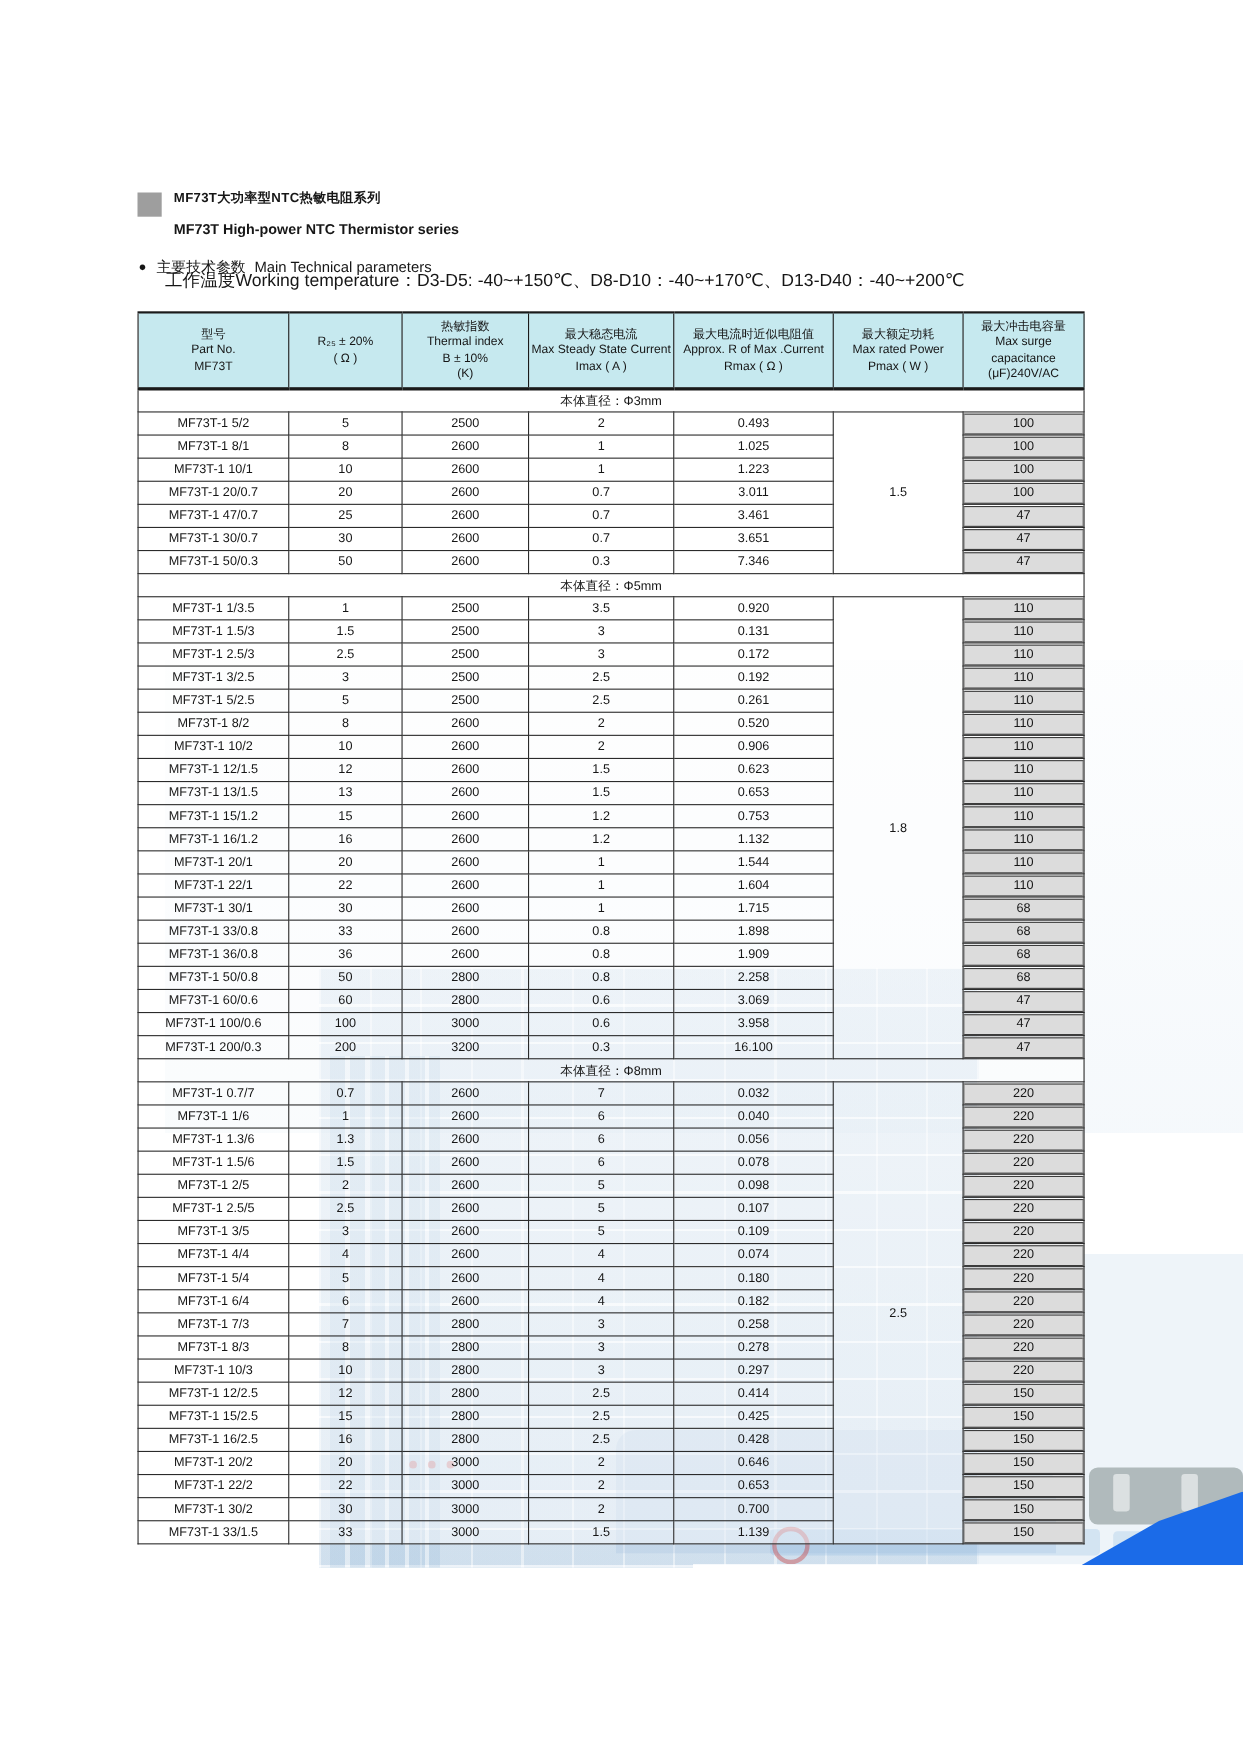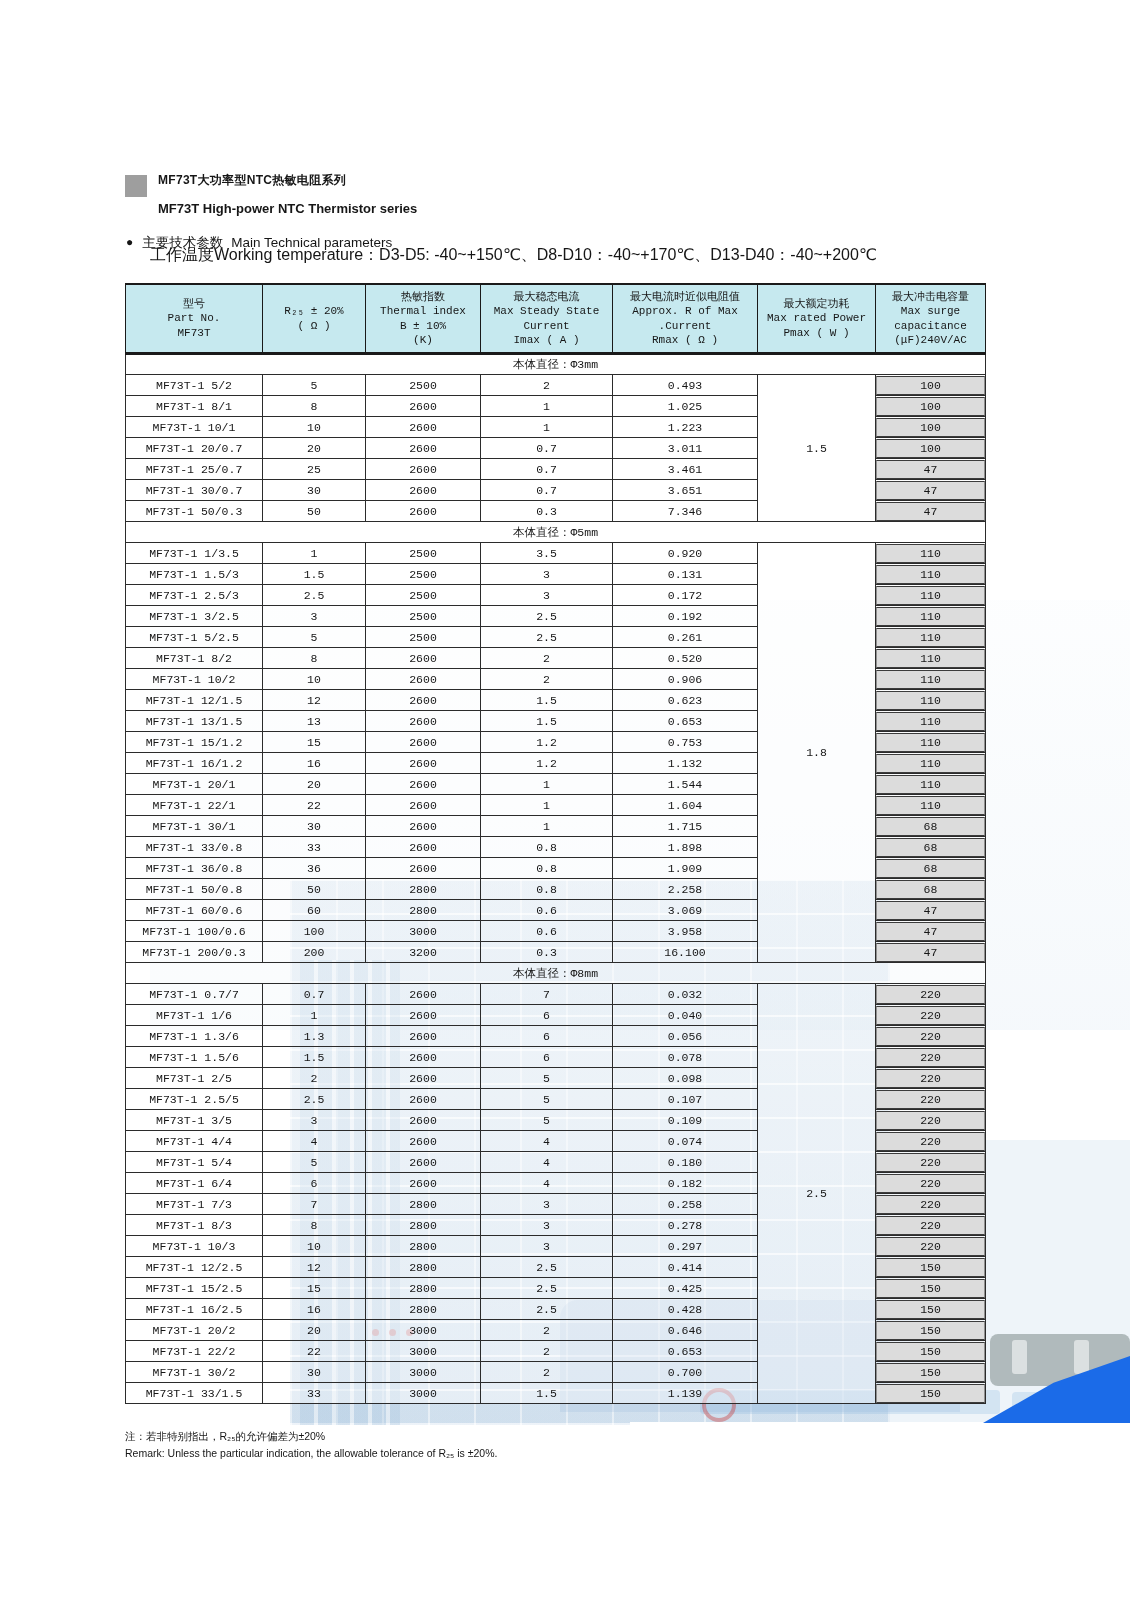--- a/index.html
+++ b/index.html
@@ -46,21 +46,21 @@
   .temp-line{left:150px;top:245px;font-size:16px;}
 
   
   table.params{position:absolute;z-index:5;left:125px;top:283px;width:860px;
       border-collapse:collapse;table-layout:fixed;}
   table.params th{height:65px;background:var(--header-bg,#c6e9ef);
       border:1px solid #1a1a1a;border-top:2px solid #1a1a1a;border-bottom:3px solid #1a1a1a;
       font-weight:normal;font-size:11px;line-height:1.3;padding:1px 2px;text-align:center;}
   table.params td{border:1px solid #2b2b2b;font-size:11.5px;text-align:center;
       padding:0;background:rgba(255,255,255,0.45);}
-  table.params tr{height:21px;font-family:Liberation Mono, monospace;}
+  table.params tr{height:21px;}
   td.part{text-align:left;padding-left:7px;}
   td.section-label{text-align:left;padding-left:6px;font-size:11.5px;
       border-right:none;border-top:2px solid #1a1a1a;border-bottom:2px solid #1a1a1a;}
   td.pmax{border:none;border-left:1px solid #2b2b2b;background:#ffffff;font-size:11.5px;}
   td.surge{border:none;background:transparent;padding:1px 4px;}
   td.surge .box{height:17px;background:#dcdcdc;border:1px solid #909090;
       border-top-color:#3c3c3c;border-bottom-color:#3c3c3c;
       display:flex;align-items:center;justify-content:center;font-size:11.5px;}
 
   
@@ -185,21 +185,21 @@
           <td class="part">MF73T-1 20/0.7</td>
           <td>20</td>
           <td>2600</td>
           <td>0.7</td>
           <td>3.011</td>
           <td class="surge">
             <div class="box">100</div>
           </td>
         </tr>
         <tr>
-          <td class="part">MF73T-1 25/0.7</td>
+          <td class="part">MF73T-1 47/0.7</td>
           <td>25</td>
           <td>2600</td>
           <td>0.7</td>
           <td>3.461</td>
           <td class="surge">
             <div class="box">47</div>
           </td>
         </tr>
         <tr>
           <td class="part">MF73T-1 30/0.7</td>
@@ -625,18 +625,14 @@
           <td>3000</td>
           <td>1.5</td>
           <td>1.139</td>
           <td class="surge">
             <div class="box">150</div>
           </td>
         </tr>
       </tbody>
   </table>
 
-  <div class="notes">
-    <div>注：若非特别指出，R₂₅的允许偏差为±20%</div>
-    <div>Remark: Unless the particular indication, the allowable tolerance of R₂₅ is ±20%.</div>
-  </div>
 
 </div>
 
 </body></html>

